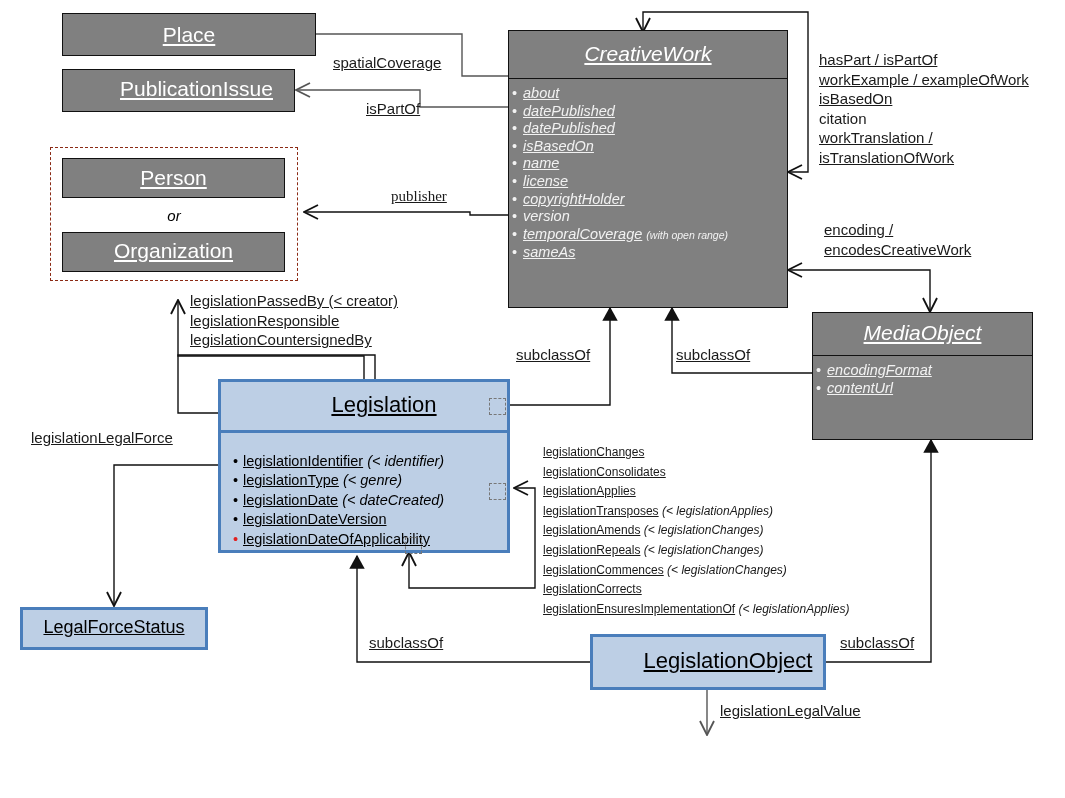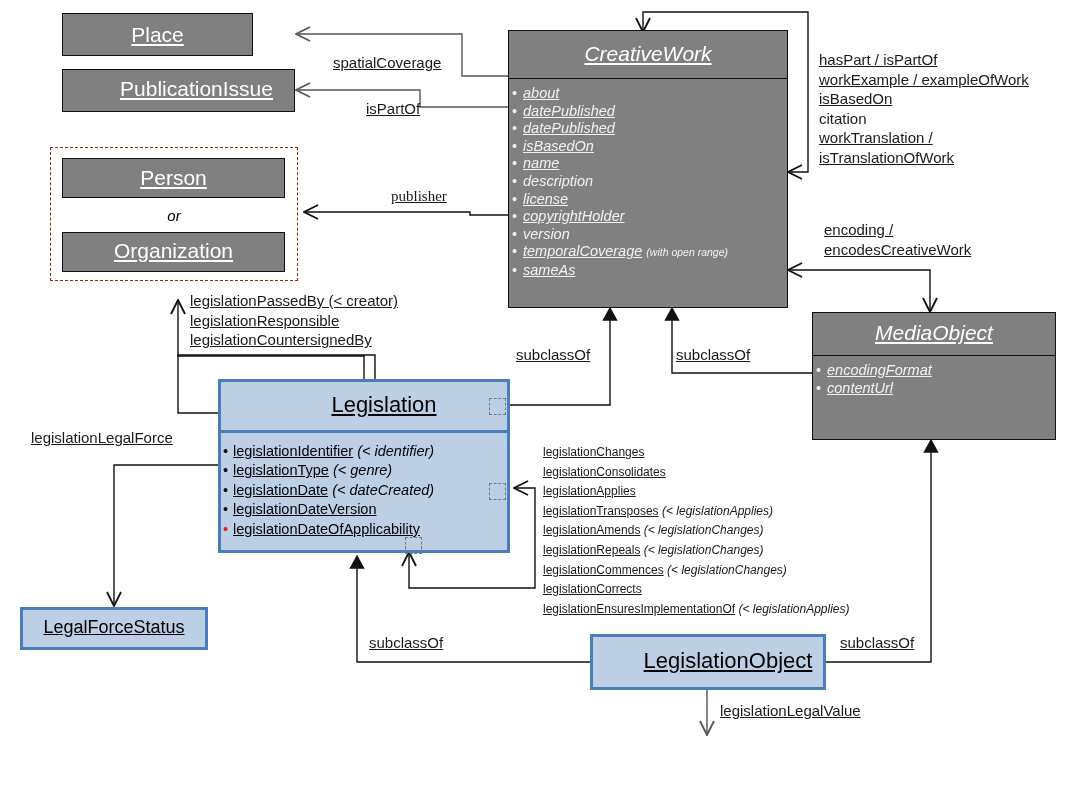--- a/index.html
+++ b/index.html
@@ -19,21 +19,21 @@
            white-space:nowrap;}
   .gray li::before{content:"\2022";display:inline-block;width:11px;color:#f2f2f2;
            font-style:normal;margin-left:-11px;}
   .gray li .note{font-size:10.5px;font-style:italic;}
 
   
   .blue{background:#bdcfe5;border:3px solid #4a7ebb;}
   .blue .hdr{display:flex;align-items:center;justify-content:center;
              font-size:22px;color:#000;margin-left:40px;}
   .blue .sep{border-top:3px solid #4a7ebb;}
-  .blue ul{list-style:none;margin:0;padding:9px 0 0 12px;}
+  .blue ul{list-style:none;margin:10px;padding:9px 0 0 12px;}
   .blue li{font-size:14.5px;color:#000;line-height:19.4px;white-space:nowrap;}
   .blue li::before{content:"\2022";display:inline-block;width:10px;margin-left:-10px;color:#000;}
   .blue li.red::before{color:#e02020;}
   .blue li .it{font-style:italic;}
 
   .simple{display:flex;align-items:center;justify-content:center;font-size:18px;color:#000;}
 
   
   .group{position:absolute;border:1.5px dashed #8b2a15;background:transparent;}
   .orlbl{position:absolute;font-size:15px;font-style:italic;color:#000;
@@ -97,21 +97,21 @@
       <path d="M409,552 L409,588 L535,588 L535,488 L514,488" marker-start="url(#openArrow)" marker-end="url(#openArrow)"></path>
 
       <path d="M590,662 L357,662 L357,556" marker-end="url(#solidTri)"></path>
 
       <path d="M826,662 L931,662 L931,440" marker-end="url(#solidTri)"></path>
 
       <path d="M707,690 L707,735" stroke="#555" marker-end="url(#openArrowGray)"></path>
     </g>
   </svg>
 
-  <div class="node gray" style="left:62px;top:13px;width:191px;height:43px;">
+  <div class="node gray" style="left:62px;top:13px;width:254px;height:43px;">
     <div class="hdr plain" style="height:41px;">
       <span class="uline">Place</span>
     </div>
   </div>
 
   <div class="node gray" style="left:62px;top:69px;width:233px;height:43px;">
     <div class="hdr plain" style="height:40px;padding-left:36px;">
       <span class="uline sq">PublicationIssue</span>
     </div>
   </div>
@@ -134,30 +134,29 @@
     <div class="hdr" style="height:47px;">
       <span class="uline sq">CreativeWork</span>
     </div>
     <div class="sep"></div>
     <ul>
       <li><span class="uline sq">about</span></li>
       <li><span class="uline sq">datePublished</span></li>
       <li><span class="uline sq">datePublished</span></li>
       <li><span class="uline sq">isBasedOn</span></li>
       <li><span class="uline sq">name</span></li>
-      <li><span>description</span></li>
       <li><span class="uline sq">license</span></li>
       <li><span class="uline sq">copyrightHolder</span></li>
       <li><span>version</span></li>
       <li><span class="uline sq">temporalCoverage</span> <span class="note sq">(with open range)</span></li>
       <li><span class="uline sq">sameAs</span></li>
     </ul>
   </div>
 
-  <div class="node gray" style="left:812px;top:312px;width:244px;height:128px;">
+  <div class="node gray" style="left:812px;top:312px;width:221px;height:128px;">
     <div class="hdr" style="height:42px;">
       <span class="uline sq">MediaObject</span>
     </div>
     <div class="sep"></div>
     <ul>
       <li><span class="uline sq">encodingFormat</span></li>
       <li><span class="uline sq">contentUrl</span></li>
     </ul>
   </div>
 

